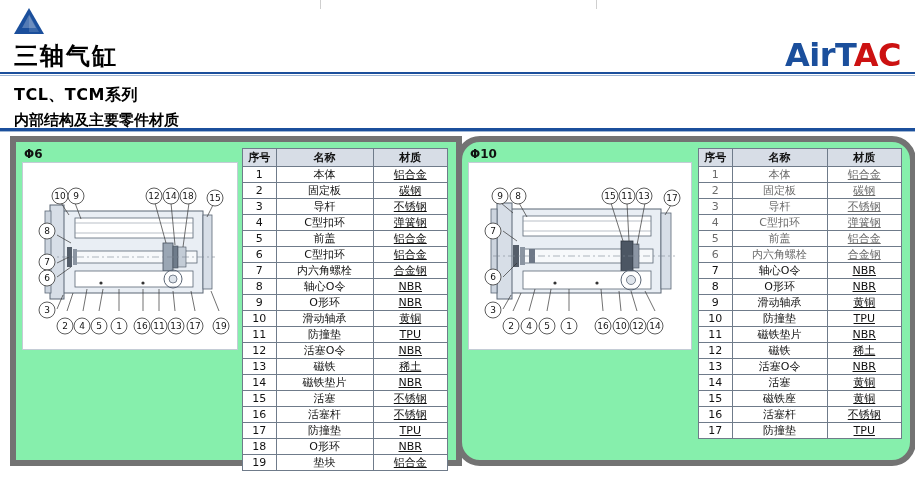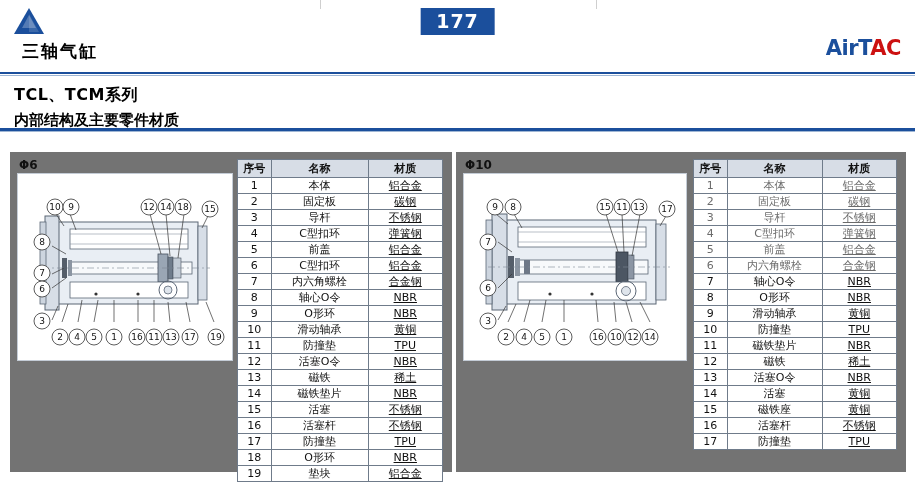--- a/index.html
+++ b/index.html
@@ -48,36 +48,35 @@
     top: 0px;
     width: 1px;
     height: 9px;
     background: #cfcfcf;
   }
 
   .brand {
     position: absolute;
     right: 14px;
     top: 36px;
-    font-size: 21px;
+    font-size: 32px;
     font-weight: bold;
     font-family: "DejaVu Sans", "Liberation Sans", sans-serif;
     letter-spacing: -0.5px;
   }
   .brand .blue { color: #1b4f9c; }
   .brand .red  { color: #cc1111; }
 
   .title-main {
     position: absolute;
     left: 14px;
     top: 40px;
-    font-size: 17px;
+    font-size: 24px;
     font-weight: bold;
     letter-spacing: 2px;
-    margin-left: 8px;
   }
   .rule-under-title {
     position: absolute;
     left: 0;
     top: 72px;
     width: 100%;
     height: 2px;
     background: #1b4f9c;
   }
   .rule-thin {
@@ -116,26 +115,26 @@
     left: 0;
     top: 131px;
     width: 100%;
     height: 1px;
     background: #9fb6d4;
   }
 
   
   .panel {
     position: absolute;
-    top: 152px;
-    border: 1px solid #737373;
-    background: #737373;
+    top: 136px;
+    border: 6px solid #737373;
+    background: #86efac;
   }
   #panel-left  { left: 10px;  width: 440px; height: 318px; }
-  #panel-right { left: 456px; width: 448px; height: 318px; }
+  #panel-right { left: 456px; width: 448px; height: 318px; border-radius: 24px; }
 
   .diag-label {
     position: absolute;
     left: 8px;
     top: 5px;
     font-size: 12px;
     font-weight: bold;
     color: #111;
   }
 
@@ -196,21 +195,20 @@
   <div class="tick" style="left:596px;"></div>
 
   <div class="logo-mark">
     <svg width="34" height="30" viewBox="0 0 34 30">
       <polygon points="2,28 17,2 32,28" fill="#1b4f9c"></polygon>
       <polygon points="17,8 27,26 17,26" fill="#ffffff" opacity="0.15"></polygon>
       <path d="M10 22 L17 9 L24 22 Z" fill="#ffffff" opacity="0.25"></path>
     </svg>
   </div>
 
-  <div class="page-num-badge">177</div>
 </div>
 
 <div class="brand">
   <span class="blue">AirT</span><span class="red">AC</span>
 </div>
 
 <div class="title-main">三轴气缸</div>
 <div class="rule-under-title"></div>
 <div class="rule-thin"></div>
 <div class="title-series">TCL、TCM系列</div>

